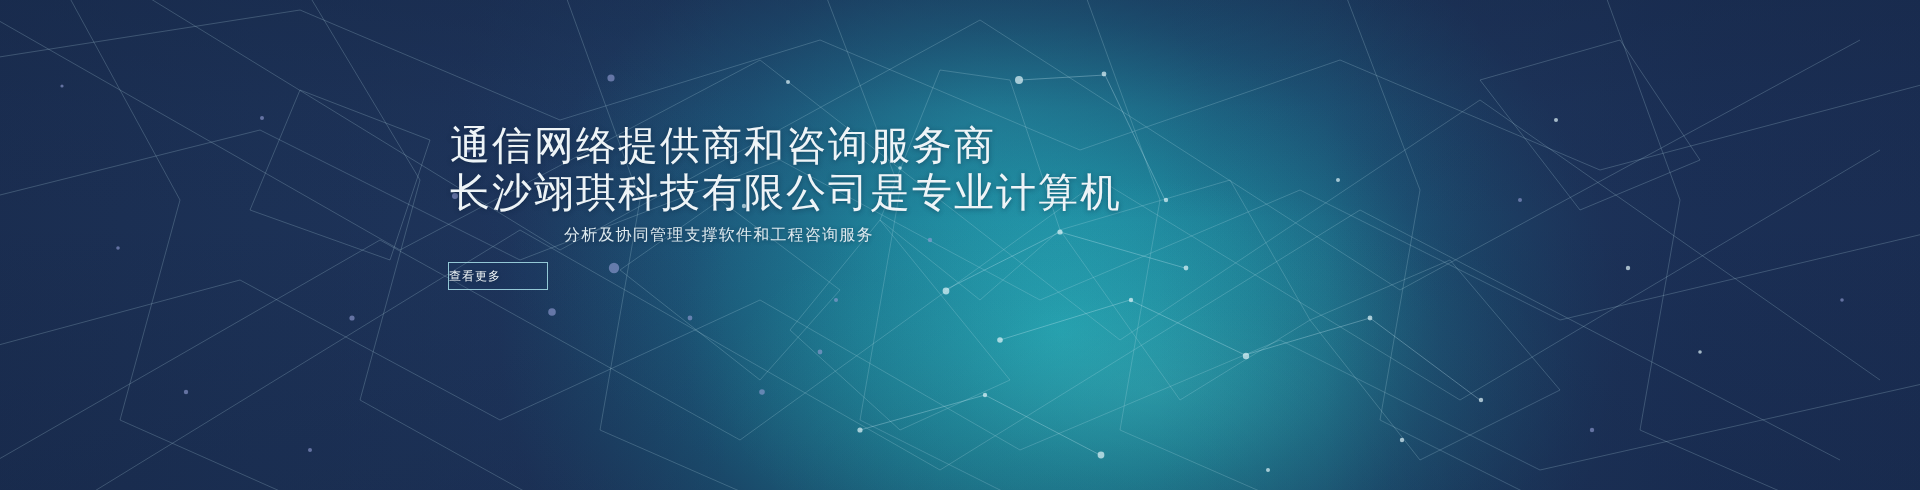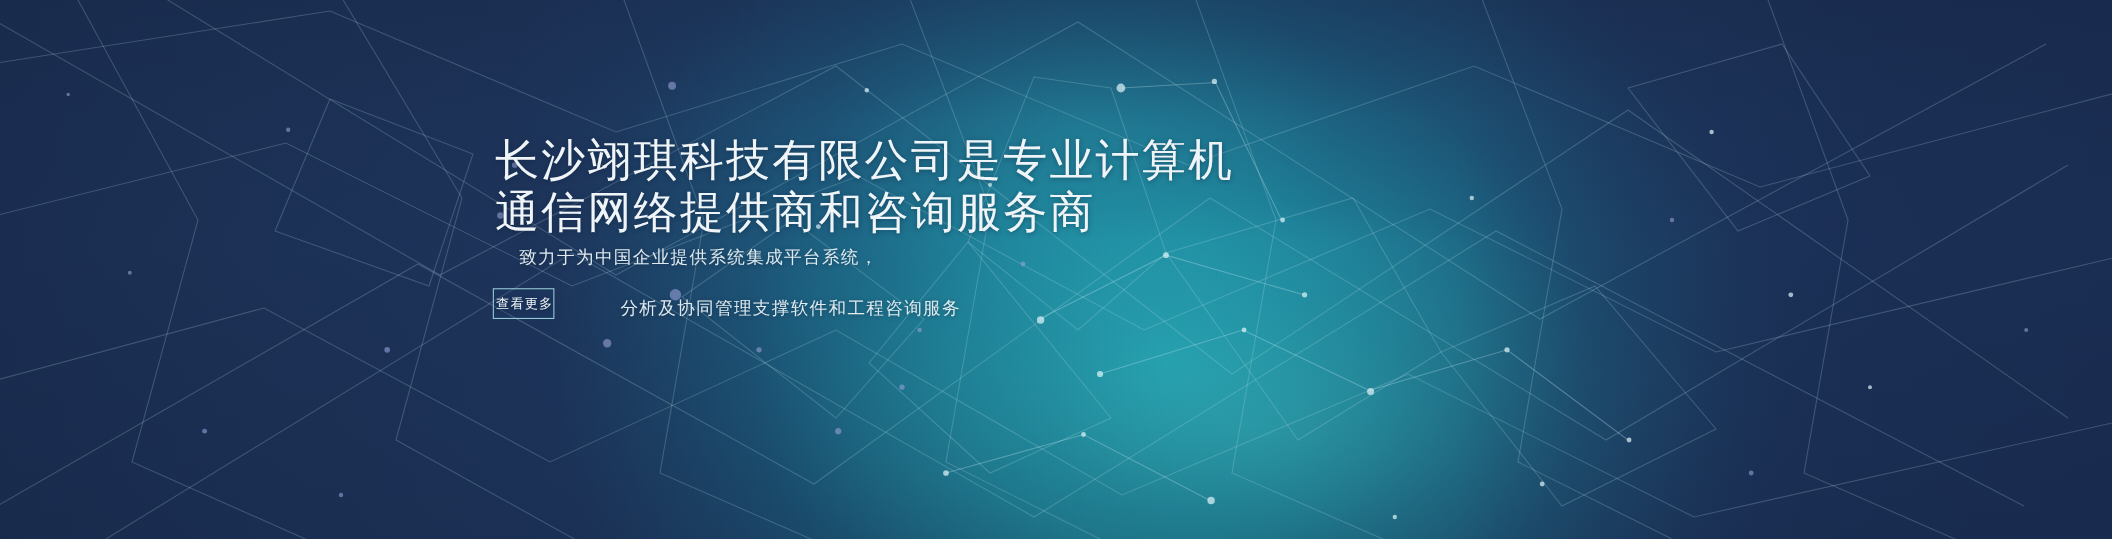--- a/index.html
+++ b/index.html
@@ -119,25 +119,25 @@
   }
   .subtitle .sub-line-2 {
     display: block;
     padding-left: 114px;
   }
 
   .more-button {
     position: absolute;
     left: 448px;
     top: 262px;
-    width: 56px;
+    width: 100px;
     height: 28px;
     display: flex;
     align-items: center;
-    justify-content: flex-end;
+    justify-content: flex-start;
     border: 1px solid rgba(168,226,235,0.85);
     background: rgba(30,62,105,0.18);
     color: #f0f6f8;
     font-size: 12px;
     letter-spacing: 1px;
     box-sizing: border-box;
     cursor: pointer;
     text-shadow: 0 1px 3px rgba(10,30,55,0.5);
   }
 </style>
@@ -227,26 +227,25 @@
       <circle cx="1842" cy="300" r="1.8"></circle>
       <circle cx="62" cy="86" r="1.6"></circle>
       <circle cx="310" cy="450" r="2.0"></circle>
       <circle cx="930" cy="240" r="2.2"></circle>
     </g>
   </svg>
 
   <div class="content">
 
     <div class="headline">
+      <span class="line">通信网络提供商和咨询服务商</span>
       <span class="line">长沙翊琪科技有限公司是专业计算机</span>
-      <span class="line">通信网络提供商和咨询服务商</span>
     </div>
 
     <div class="subtitle">
-      <span class="sub-line-1">致力于为中国企业提供系统集成平台系统，</span>
       <span class="sub-line-2">分析及协同管理支撑软件和工程咨询服务</span>
     </div>
 
     <div class="more-button">
       <span>查看更多</span>
     </div>
 
   </div>
 </div>
 

